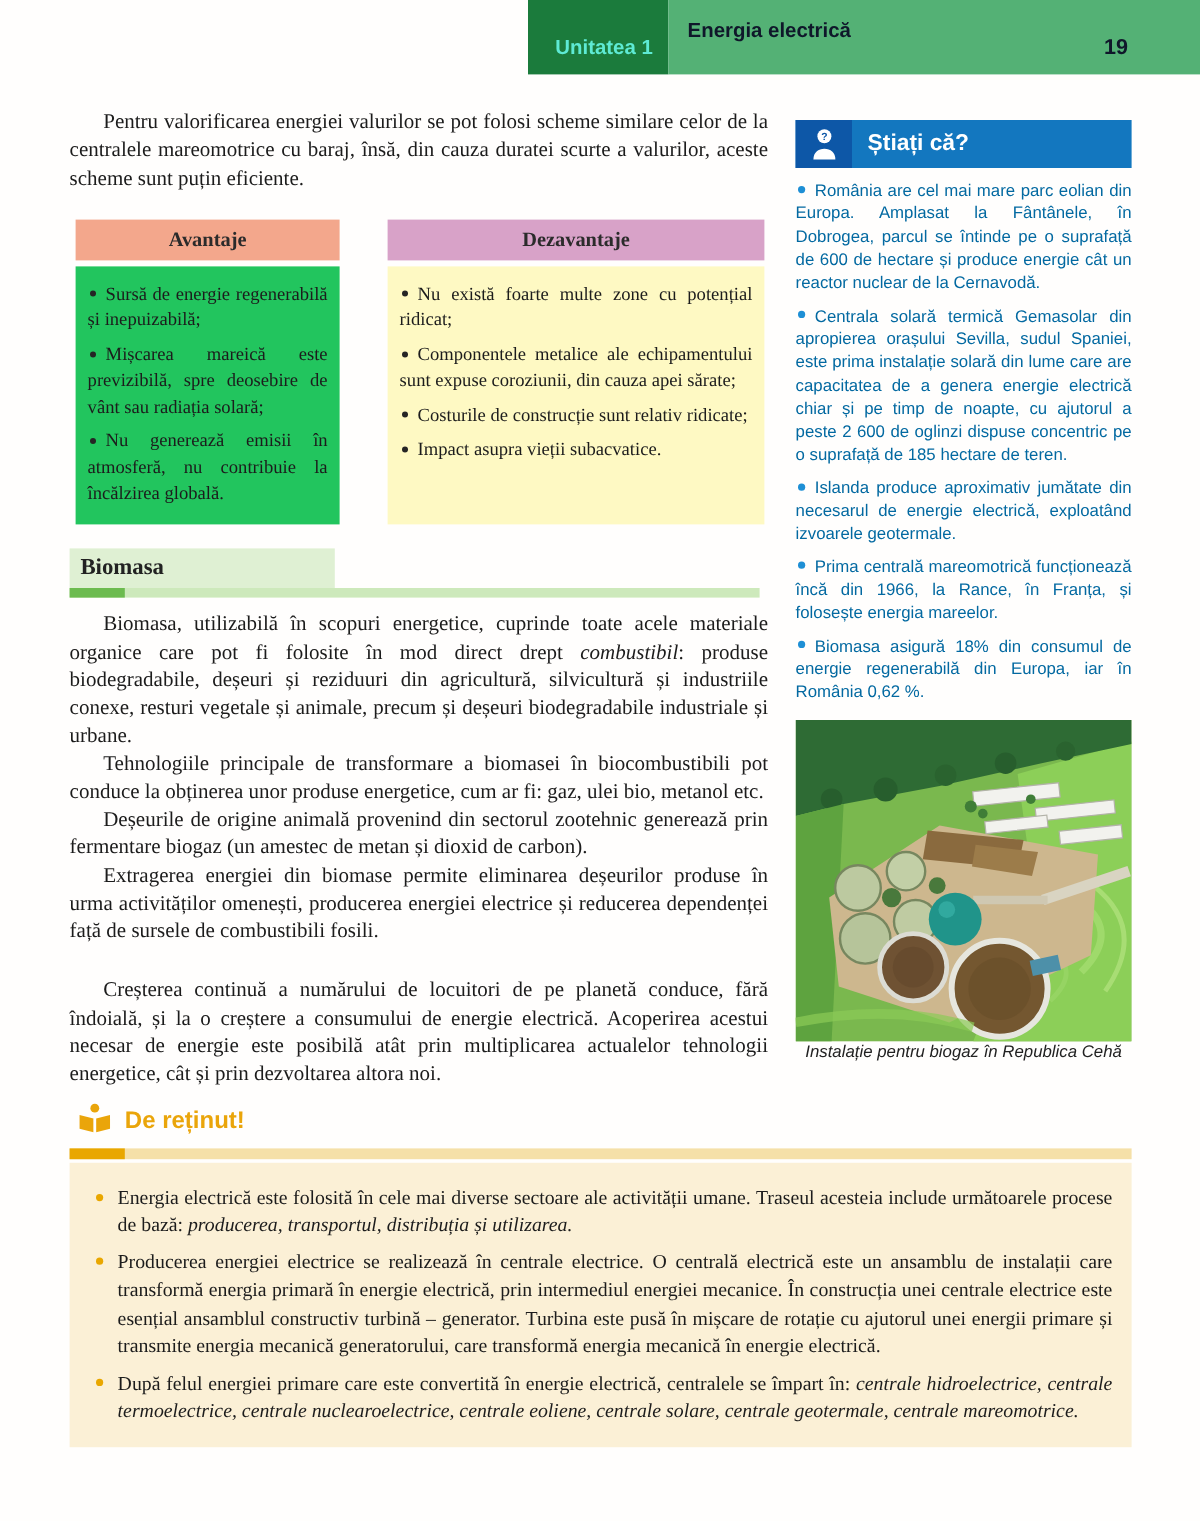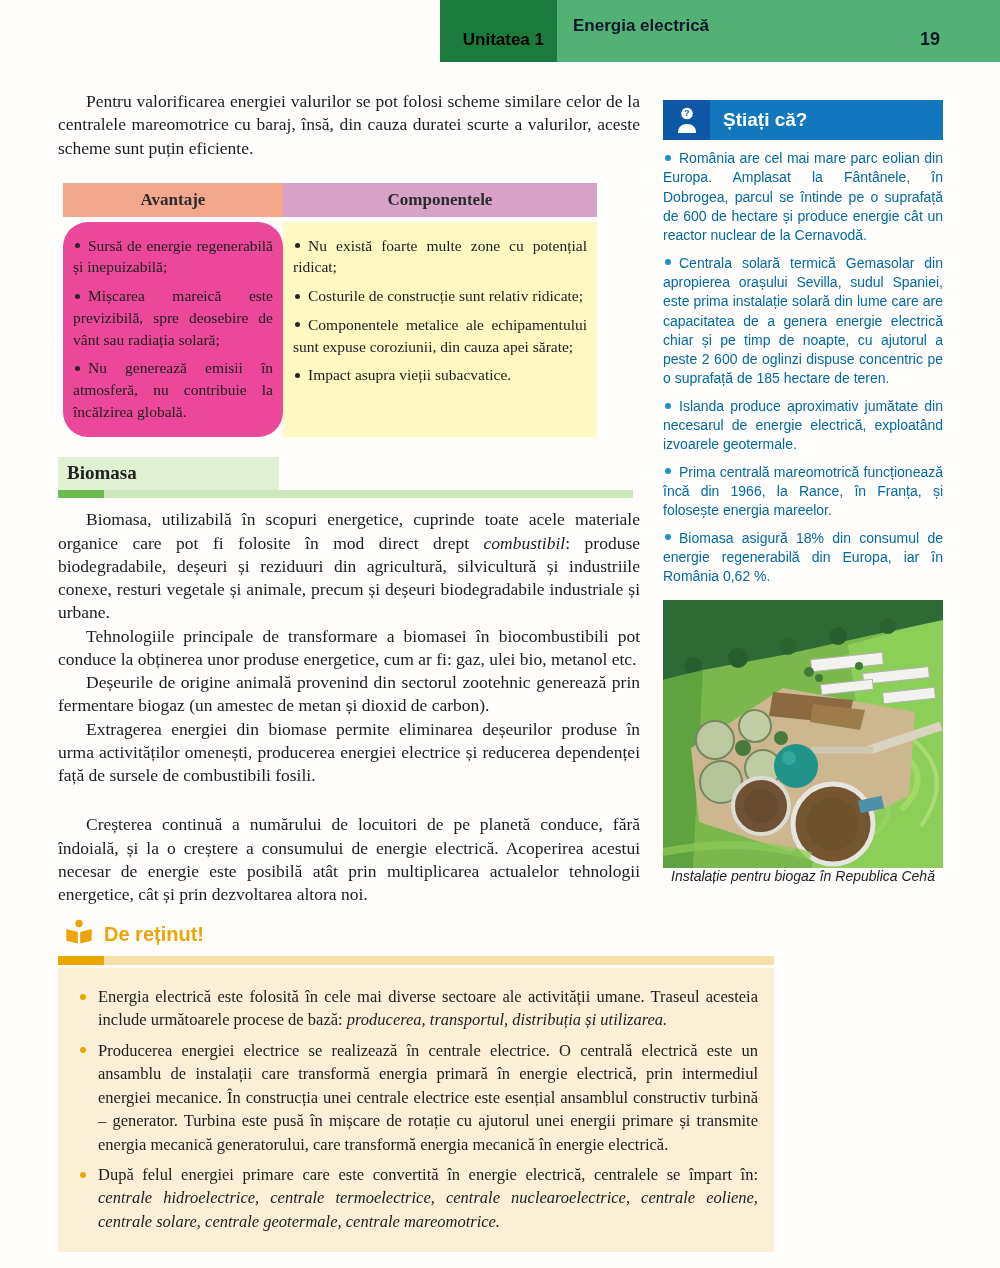--- a/index.html
+++ b/index.html
@@ -7,46 +7,46 @@
   body {
     width:1000px; height:1268px;
     font-family:"Liberation Serif", serif;
     color:#1c1c1c;
   }
   .page { position:relative; width:1000px; height:1268px; background:#fffefd; overflow:hidden; }
 
   
   .unit-tab {
     position:absolute; left:440px; top:0; width:117px; height:62px;
-    background:#1b7b3c; color:#000000;
+    background:#1b7b3c; color:#5eead4;
     font-family:"Liberation Sans", sans-serif; font-weight:bold; font-size:17px;
     display:flex; align-items:flex-end; justify-content:flex-end;
     padding:0 13px 12px 0;
   }
   .chapter-bar {
     position:absolute; left:557px; top:0; right:0; height:62px;
     background:#54b175; color:#0f172a;
     font-family:"Liberation Sans", sans-serif; font-weight:bold; font-size:17px;
     display:flex; align-items:flex-end; padding:0 0 26px 16px;
   }
   .page-num { position:absolute; right:60px; bottom:12px; font-size:18px; }
 
   
   .left-col { position:absolute; left:58px; top:90px; width:582px; }
   .para { font-size:17.5px; line-height:1.33; text-align:justify; text-indent:28px; }
 
-  .boxes-row { display:flex; margin:23px 0 0 5px; align-items:stretch; }
+  .boxes-row { display:flex; gap:40px; margin:23px 0 0 5px; align-items:stretch; }
   .box { display:flex; flex-direction:column; }
   .box.adv { width:220px; }
   .box.dis { width:314px; }
   .box-head { text-align:center; font-weight:bold; font-size:17px; padding:7px 0; color:#2b2b2b; }
   .adv .box-head { background:#f3a78c; }
   .dis .box-head { background:#d8a2c8; }
   .box-body { flex:1; margin-top:5px; padding:6px 10px 8px; font-size:15.5px; line-height:1.4; }
-  .adv .box-body { background:#ec4899;border-radius:25px; }
+  .adv .box-body { background:#22c55e; }
   .dis .box-body { background:#fef9c3; }
 
   .li-inline { margin:7px 0; text-align:justify; }
   .dot { display:inline-block; width:5px; height:5px; border-radius:50%; background:#252525; margin:0 8px 3px 2px; vertical-align:middle; }
   .dot-dark { background:#252525; }
   .dot-blue { background:#1e8fd5; width:6px; height:6px; }
   .dot-gold { background:#e9a700; width:6px; height:6px; }
 
   .section-head { margin-top:20px; }
   .section-title { display:inline-block; background:#dff0d3; font-size:19px; font-weight:bold; padding:5px 15px 6px 9px; color:#222; min-width:221px; }
@@ -62,21 +62,21 @@
   .know-icon { width:47px; height:40px; background:#0d57a7; display:flex; align-items:center; justify-content:center; flex:0 0 47px; }
   .know-title { color:#fff; font-family:"Liberation Sans", sans-serif; font-weight:bold; font-size:19px; margin-left:13px; }
   .know-items { margin-top:9px; font-family:"Liberation Sans", sans-serif; font-size:14px; line-height:1.38; color:#0369a1; }
   .know-items .li-inline { margin:8px 0; }
 
   figure { margin-top:13px; }
   .photo { display:block; width:280px; height:268px; }
   figcaption { font-family:"Liberation Sans", sans-serif; font-style:italic; font-size:14px; text-align:center; margin-top:0; color:#222; }
 
   
-  .remember { position:absolute; left:58px; top:918px; width:716px; }
+  .remember { position:absolute; left:58px; top:918px; width:885px; }
   .rem-title-row { display:flex; align-items:center; gap:10px; padding-left:6px; }
   .rem-title { font-family:"Liberation Sans", sans-serif; font-weight:bold; font-size:20px; color:#eaa50a; }
   .rem-strip { margin-top:6px; height:9px; background:#f5e0a8; position:relative; }
   .rem-strip::before { content:""; position:absolute; left:0; top:0; width:46px; height:9px; background:#e9a700; }
   .rem-box { margin-top:3px; background:#fbf0d6; padding:10px 16px 12px; font-size:16.5px; line-height:1.42; }
   .li-hang { position:relative; padding-left:24px; margin:7px 0; text-align:justify; }
   .li-hang .dot { position:absolute; left:6px; top:0.52em; margin:0; }
 </style>
 </head>
 <body>
@@ -99,25 +99,25 @@
     <div class="boxes-row">
       <div class="box adv">
         <div class="box-head">Avantaje</div>
         <div class="box-body">
             <div class="li-inline"><span class="dot dot-dark"></span><span class="li-text">Sursă de energie regenerabilă și inepuizabilă;</span></div>
             <div class="li-inline"><span class="dot dot-dark"></span><span class="li-text">Mișcarea mareică este previzibilă, spre deosebire de vânt sau radiația solară;</span></div>
             <div class="li-inline"><span class="dot dot-dark"></span><span class="li-text">Nu generează emisii în atmosferă, nu contribuie la încălzirea globală.</span></div>
           </div>
       </div>
       <div class="box dis">
-        <div class="box-head">Componentele</div>
+        <div class="box-head">Dezavantaje</div>
         <div class="box-body">
             <div class="li-inline"><span class="dot dot-dark"></span><span class="li-text">Nu există foarte multe zone cu potențial ridicat;</span></div>
+            <div class="li-inline"><span class="dot dot-dark"></span><span class="li-text">Componentele metalice ale echipamentului sunt expuse coroziunii, din cauza apei sărate;</span></div>
             <div class="li-inline"><span class="dot dot-dark"></span><span class="li-text">Costurile de construcție sunt relativ ridicate;</span></div>
-            <div class="li-inline"><span class="dot dot-dark"></span><span class="li-text">Componentele metalice ale echipamentului sunt expuse coroziunii, din cauza apei sărate;</span></div>
             <div class="li-inline"><span class="dot dot-dark"></span><span class="li-text">Impact asupra vieții subacvatice.</span></div>
           </div>
       </div>
     </div>
 
     <div class="section-head">
       <div class="section-title">Biomasa</div>
       <div class="section-strip"></div>
     </div>
 

